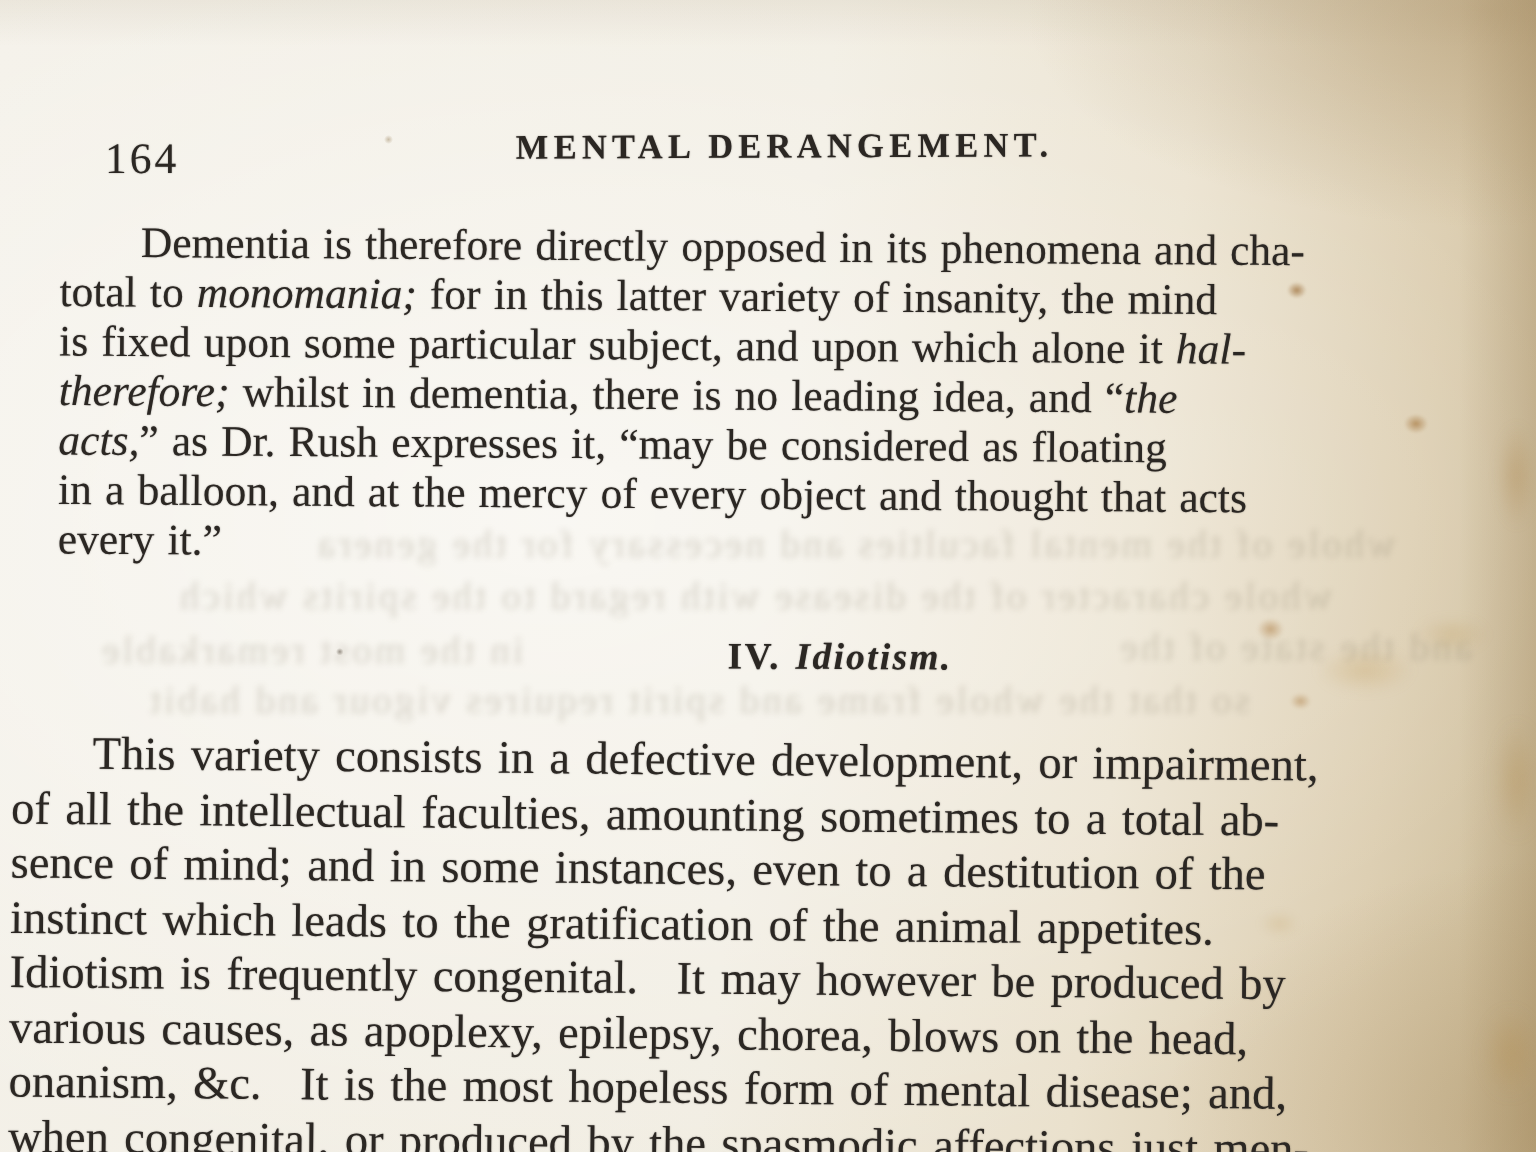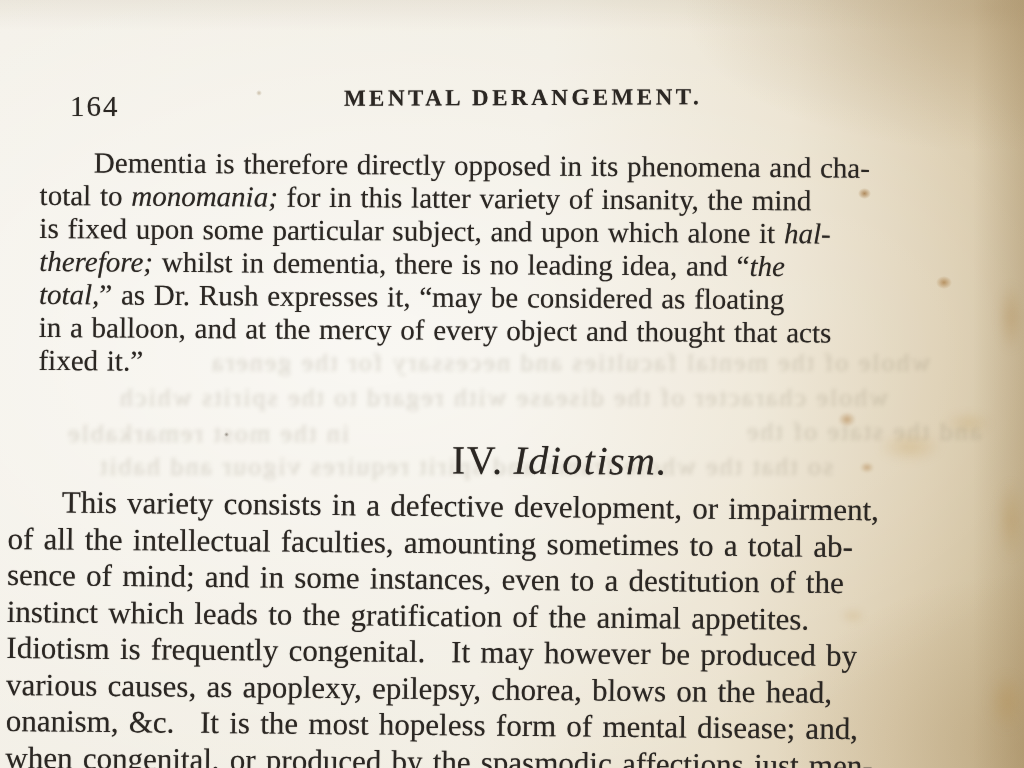--- a/index.html
+++ b/index.html
@@ -38,22 +38,22 @@
   .para1 .line{height:33px;line-height:33px;}
   .para1 .line:first-child{text-indent:54px;}
   .para2{
     left:8px;top:484px;width:1016px;font-size:31px;word-spacing:2.5px;
     transform:rotate(0.55deg);transform-origin:0 0;
   }
   .para2 .line{height:36.5px;line-height:36.5px;}
   .para2 .line:first-child{text-indent:54px;}
   .heading{
     position:absolute;left:560px;top:404px;transform:translateX(-50%) rotate(0.3deg);
-    font-size:40px;letter-spacing:1.5px;white-space:nowrap;
-    text-shadow:0 0 1px rgba(43,39,35,.6);font-weight:400;
+    font-size:25px;letter-spacing:1.5px;white-space:nowrap;
+    text-shadow:0 0 1px rgba(43,39,35,.6);font-weight:700;
   }
   .heading .numeral{font-style:normal;margin-right:10px;}
   .heading .title{font-style:italic;}
   
   .ghost span{
     position:absolute;display:inline-block;white-space:nowrap;
     font-size:26px;letter-spacing:2px;color:#857c66;opacity:.28;
     filter:blur(2.3px);transform:scaleX(-1);
   }
   .ghost .g1{left:210px;top:348px;}
@@ -90,23 +90,23 @@
     <span class="g3">in the most remarkable</span>
     <span class="g4">and the state of the</span>
     <span class="g5">so that the whole frame and spirit requires vigour and habit</span>
   </div>
 
   <section class="para para1">
       <div class="line"><span>Dementia is therefore directly opposed in its phenomena and cha-</span></div>
       <div class="line"><span>total to </span><span class="it">monomania;</span><span> for in this latter variety of insanity, the mind</span></div>
       <div class="line"><span>is fixed upon some particular subject, and upon which alone it </span><span class="it">hal-</span></div>
       <div class="line"><span class="it">therefore;</span><span> whilst in dementia, there is no leading idea, and “</span><span class="it">the</span></div>
-      <div class="line"><span class="it">total,</span><span>” as Dr. Rush expresses it, “may be considered as floating</span></div>
+      <div class="line"><span class="it">acts,</span><span>” as Dr. Rush expresses it, “may be considered as floating</span></div>
       <div class="line"><span>in a balloon, and at the mercy of every object and thought that acts</span></div>
-      <div class="line"><span>fixed it.”</span></div>
+      <div class="line"><span>every it.”</span></div>
     </section>
 
   <h2 class="heading">
     <span class="numeral">IV.</span><span class="title">Idiotism.</span>
   </h2>
 
   <section class="para para2">
       <div class="line"><span>This variety consists in a defective development, or impairment,</span></div>
       <div class="line"><span>of all the intellectual faculties, amounting sometimes to a total ab-</span></div>
       <div class="line"><span>sence of mind; and in some instances, even to a destitution of the</span></div>

